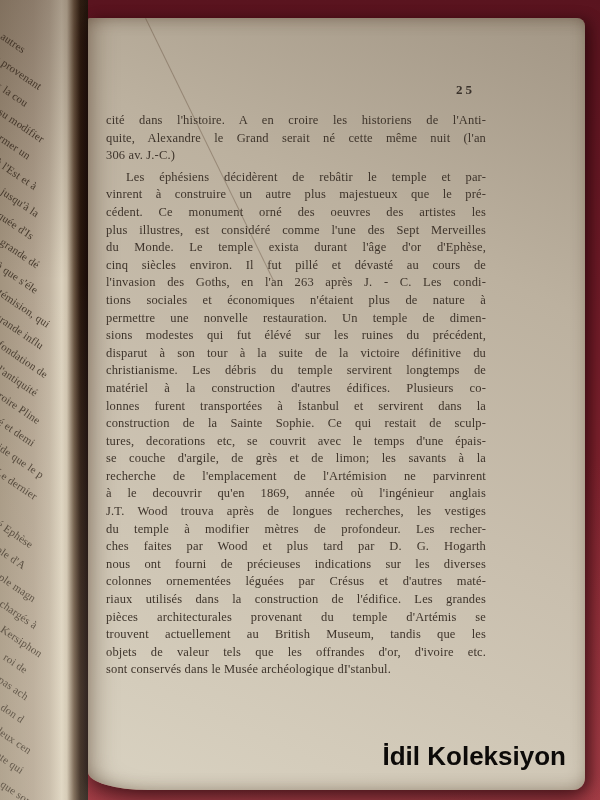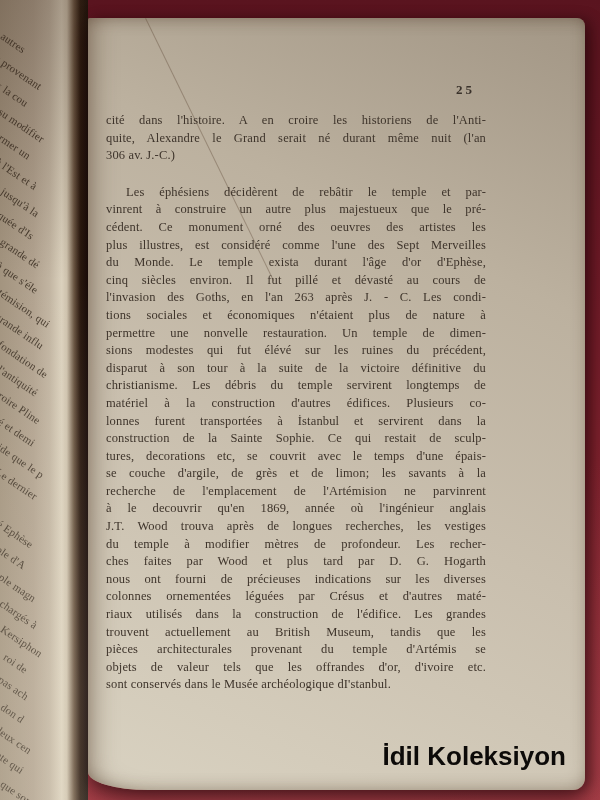--- a/index.html
+++ b/index.html
@@ -48,21 +48,21 @@
     transform:rotate(64deg);transform-origin:0 0;
   }
   .page-number{
     position:absolute;left:368px;top:64px;
     font-size:13px;letter-spacing:3px;color:#3a322b;font-weight:bold;
   }
   .text-block{
     position:absolute;left:18px;top:94px;width:380px;
     font-size:12.5px;line-height:17.6px;color:#3e342b;letter-spacing:.15px;font-family:Liberation Serif, serif;
   }
-  .para + .para{margin-top:19px;}
+  .para + .para{margin-top:4px;}
   .para.indent .line:first-child{text-indent:20px;}
   .line{text-align:justify;text-align-last:justify;}
   .line.last{text-align-last:left;}
 
   
   .watermark{
     position:absolute;right:34px;top:741px;
     font-family:"Liberation Sans",sans-serif;font-weight:700;font-size:26px;
     color:#0c0a08;white-space:nowrap;text-align:center;
   }
@@ -105,21 +105,21 @@
         <div class="lp-line" style="top: 758.2px;">ut prix que son</div>
       </div>
   </div>
 
   <div class="main-page">
     <div class="crease"></div>
     <div class="page-number">25</div>
     <div class="text-block">
         <div class="para">
           <div class="line">cité dans l'histoire. A en croire les historiens de l'Anti-</div>
-          <div class="line">quite, Alexandre le Grand serait né durant même nuit (l'an</div>
+          <div class="line">quite, Alexandre le Grand serait né cette même nuit (l'an</div>
           <div class="line last">306 av. J.-C.)</div>
         </div>
         <div class="para indent">
           <div class="line">Les éphésiens décidèrent de rebâtir le temple et par-</div>
           <div class="line">vinrent à construire un autre plus majestueux que le pré-</div>
           <div class="line">cédent. Ce monument orné des oeuvres des artistes les</div>
           <div class="line">plus illustres, est considéré comme l'une des Sept Merveilles</div>
           <div class="line">du Monde. Le temple exista durant l'âge d'or d'Ephèse,</div>
           <div class="line">cinq siècles environ. Il fut pillé et dévasté au cours de</div>
           <div class="line">l'invasion des Goths, en l'an 263 après J. - C. Les condi-</div>
@@ -134,22 +134,22 @@
           <div class="line">tures, decorations etc, se couvrit avec le temps d'une épais-</div>
           <div class="line">se couche d'argile, de grès et de limon; les savants à la</div>
           <div class="line">recherche de l'emplacement de l'Artémision ne parvinrent</div>
           <div class="line">à le decouvrir qu'en 1869, année où l'ingénieur anglais</div>
           <div class="line">J.T. Wood trouva après de longues recherches, les vestiges</div>
           <div class="line">du temple à modifier mètres de profondeur. Les recher-</div>
           <div class="line">ches faites par Wood et plus tard par D. G. Hogarth</div>
           <div class="line">nous ont fourni de précieuses indications sur les diverses</div>
           <div class="line">colonnes ornementées léguées par Crésus et d'autres maté-</div>
           <div class="line">riaux utilisés dans la construction de l'édifice. Les grandes</div>
+          <div class="line">pièces architecturales provenant du temple d'Artémis se</div>
           <div class="line">trouvent actuellement au British Museum, tandis que les</div>
-          <div class="line">pièces architecturales provenant du temple d'Artémis se</div>
           <div class="line">objets de valeur tels que les offrandes d'or, d'ivoire etc.</div>
           <div class="line last">sont conservés dans le Musée archéologique dI'stanbul.</div>
         </div>
       </div>
   </div>
 
   <div class="watermark">İdil Koleksiyon</div>
 
 </div>
 

